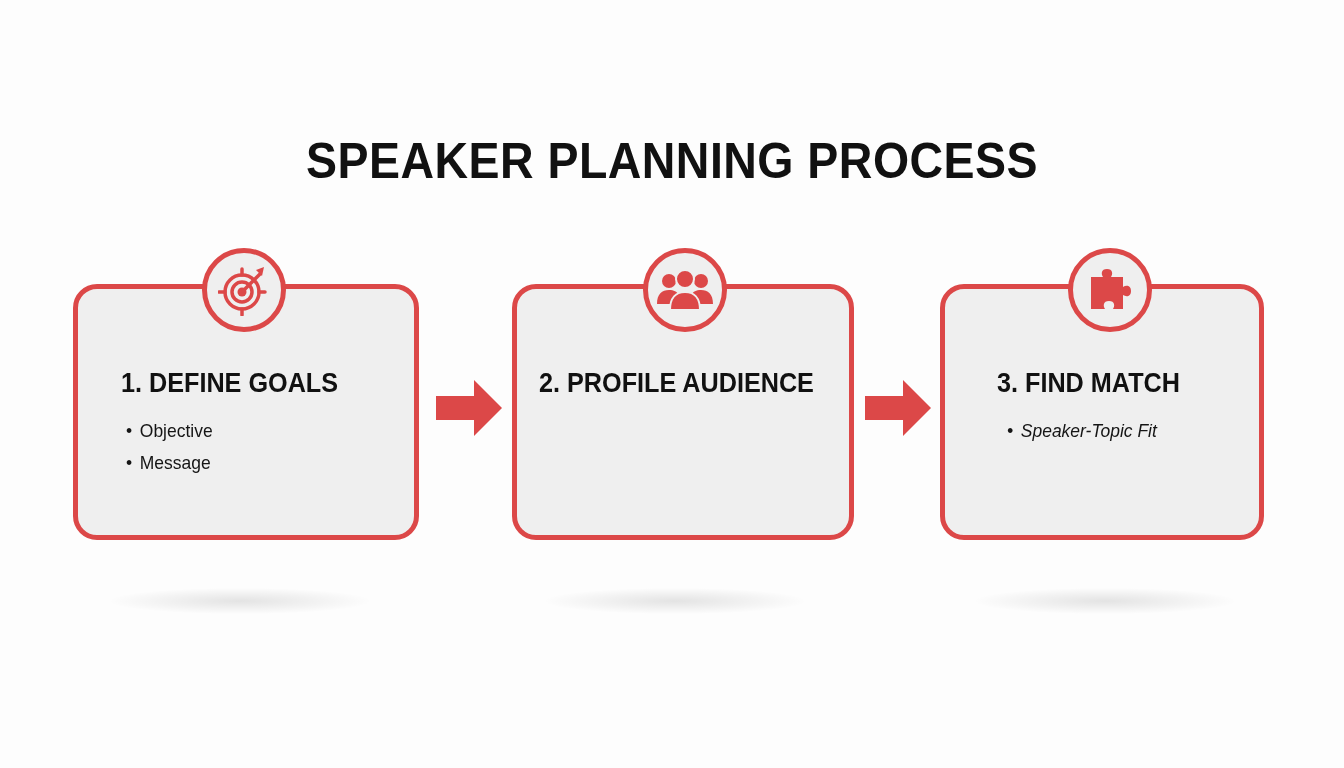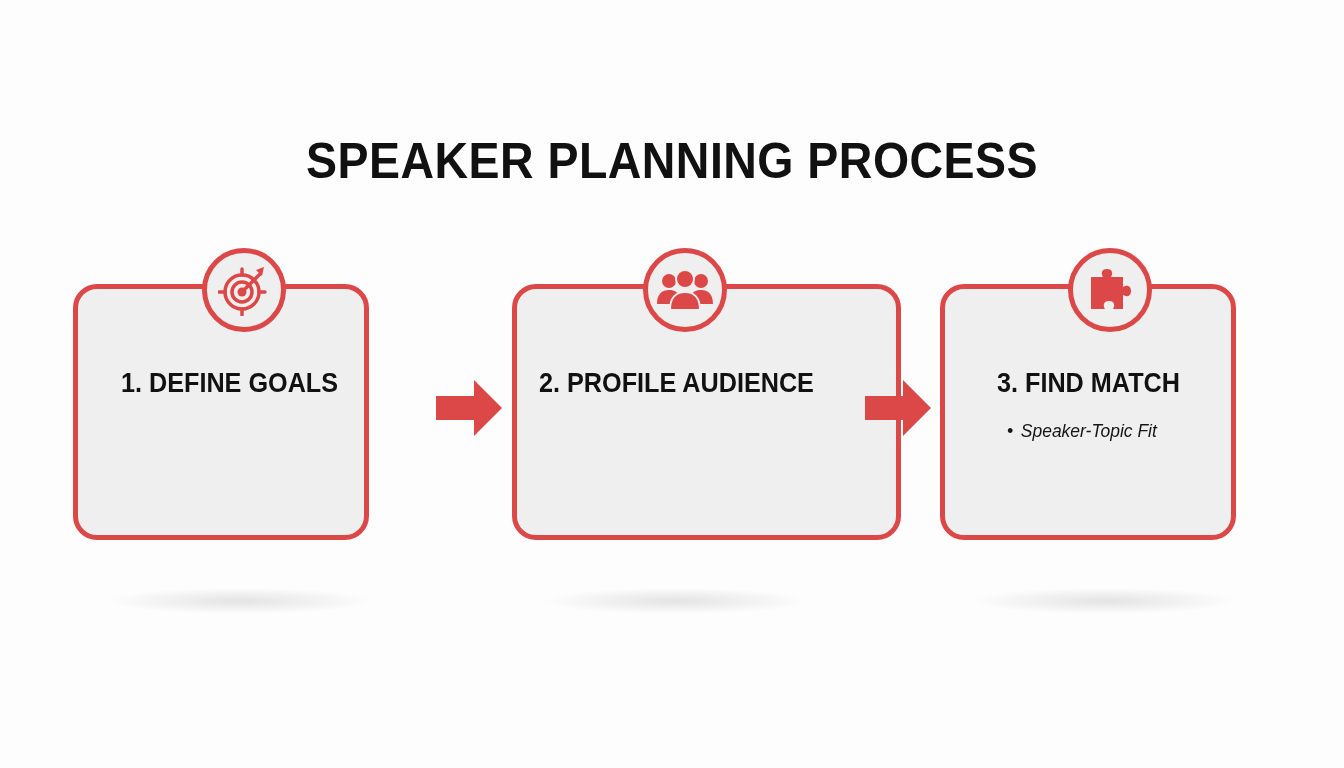--- a/index.html
+++ b/index.html
@@ -82,66 +82,70 @@
     position: absolute;
     top: 380px;
     width: 66px; height: 56px;
   }
 </style>
 </head>
 <body>
 
 <div class="title">SPEAKER PLANNING PROCESS</div>
 
-<div class="card" style="left:73px; width:296px;">
+<div class="card" style="left:73px; width:346px;">
   <div class="icon-circle" style="left:124px;">
     <svg width="52" height="52" viewBox="0 0 52 52">
       <g fill="none" stroke="#dc4848" stroke-width="3.5">
         <circle cx="24" cy="28" r="17"></circle>
         <circle cx="24" cy="28" r="10"></circle>
       </g>
       <circle cx="24" cy="28" r="4.5" fill="#dc4848"></circle>
       <g stroke="#dc4848" stroke-width="3.5" stroke-linecap="round">
         <line x1="24" y1="5" x2="24" y2="11"></line>
         <line x1="24" y1="45" x2="24" y2="51"></line>
         <line x1="1" y1="28" x2="7" y2="28"></line>
         <line x1="41" y1="28" x2="47" y2="28"></line>
         <line x1="25" y1="27" x2="42" y2="10"></line>
       </g>
       <polygon points="38,6 46,3 44,12" fill="#dc4848"></polygon>
     </svg>
   </div>
   <div class="heading" style="left:43px;">1. DEFINE GOALS</div>
+  <ul style="left:48px;">
+    <li>Objective</li>
+    <li>Message</li>
+  </ul>
 </div>
 
 <svg class="arrow" style="left:436px;" viewBox="0 0 66 56">
   <polygon points="0,16 38,16 38,0 66,28 38,56 38,40 0,40" fill="#dc4848"></polygon>
 </svg>
 
-<div class="card" style="left:512px; width:389px;">
+<div class="card" style="left:512px; width:342px;">
   <div class="icon-circle" style="left:126px;">
     <svg width="56" height="44" viewBox="0 0 56 44">
       <g fill="#dc4848">
         <circle cx="12" cy="13" r="7"></circle>
         <path d="M0,36 C0,26 5,22 12,22 C17,22 20,24 21,26 C17,29 15,33 15,36 Z"></path>
         <circle cx="44" cy="13" r="7"></circle>
         <path d="M56,36 C56,26 51,22 44,22 C39,22 36,24 35,26 C39,29 41,33 41,36 Z"></path>
         <circle cx="28" cy="11" r="9" stroke="#efefef" stroke-width="2"></circle>
         <path d="M13,42 C13,30 19,24 28,24 C37,24 43,30 43,42 Z" stroke="#efefef" stroke-width="2"></path>
       </g>
     </svg>
   </div>
   <div class="heading" style="left:22px;">2. PROFILE AUDIENCE</div>
 </div>
 
 <svg class="arrow" style="left:865px;" viewBox="0 0 66 56">
   <polygon points="0,16 38,16 38,0 66,28 38,56 38,40 0,40" fill="#dc4848"></polygon>
 </svg>
 
-<div class="card" style="left:940px; width:296px;">
+<div class="card" style="left:940px; width:324px;">
   <div class="icon-circle" style="left:123px;">
     <svg width="46" height="46" viewBox="0 0 46 46">
       <path fill="#dc4848" d="M4,10 L16,10 C14,7 14,2 20,2 C26,2 26,7 24,10 L36,10 L36,20 C39,18 44,18 44,24 C44,30 39,30 36,28 L36,42 L26,42 C28,39 28,34 22,34 C16,34 16,39 18,42 L4,42 Z"></path>
     </svg>
   </div>
   <div class="heading" style="left:52px;">3. FIND MATCH</div>
   <ul style="left:62px;font-style:italic;">
     <li>Speaker-Topic Fit</li>
   </ul>
 </div>

